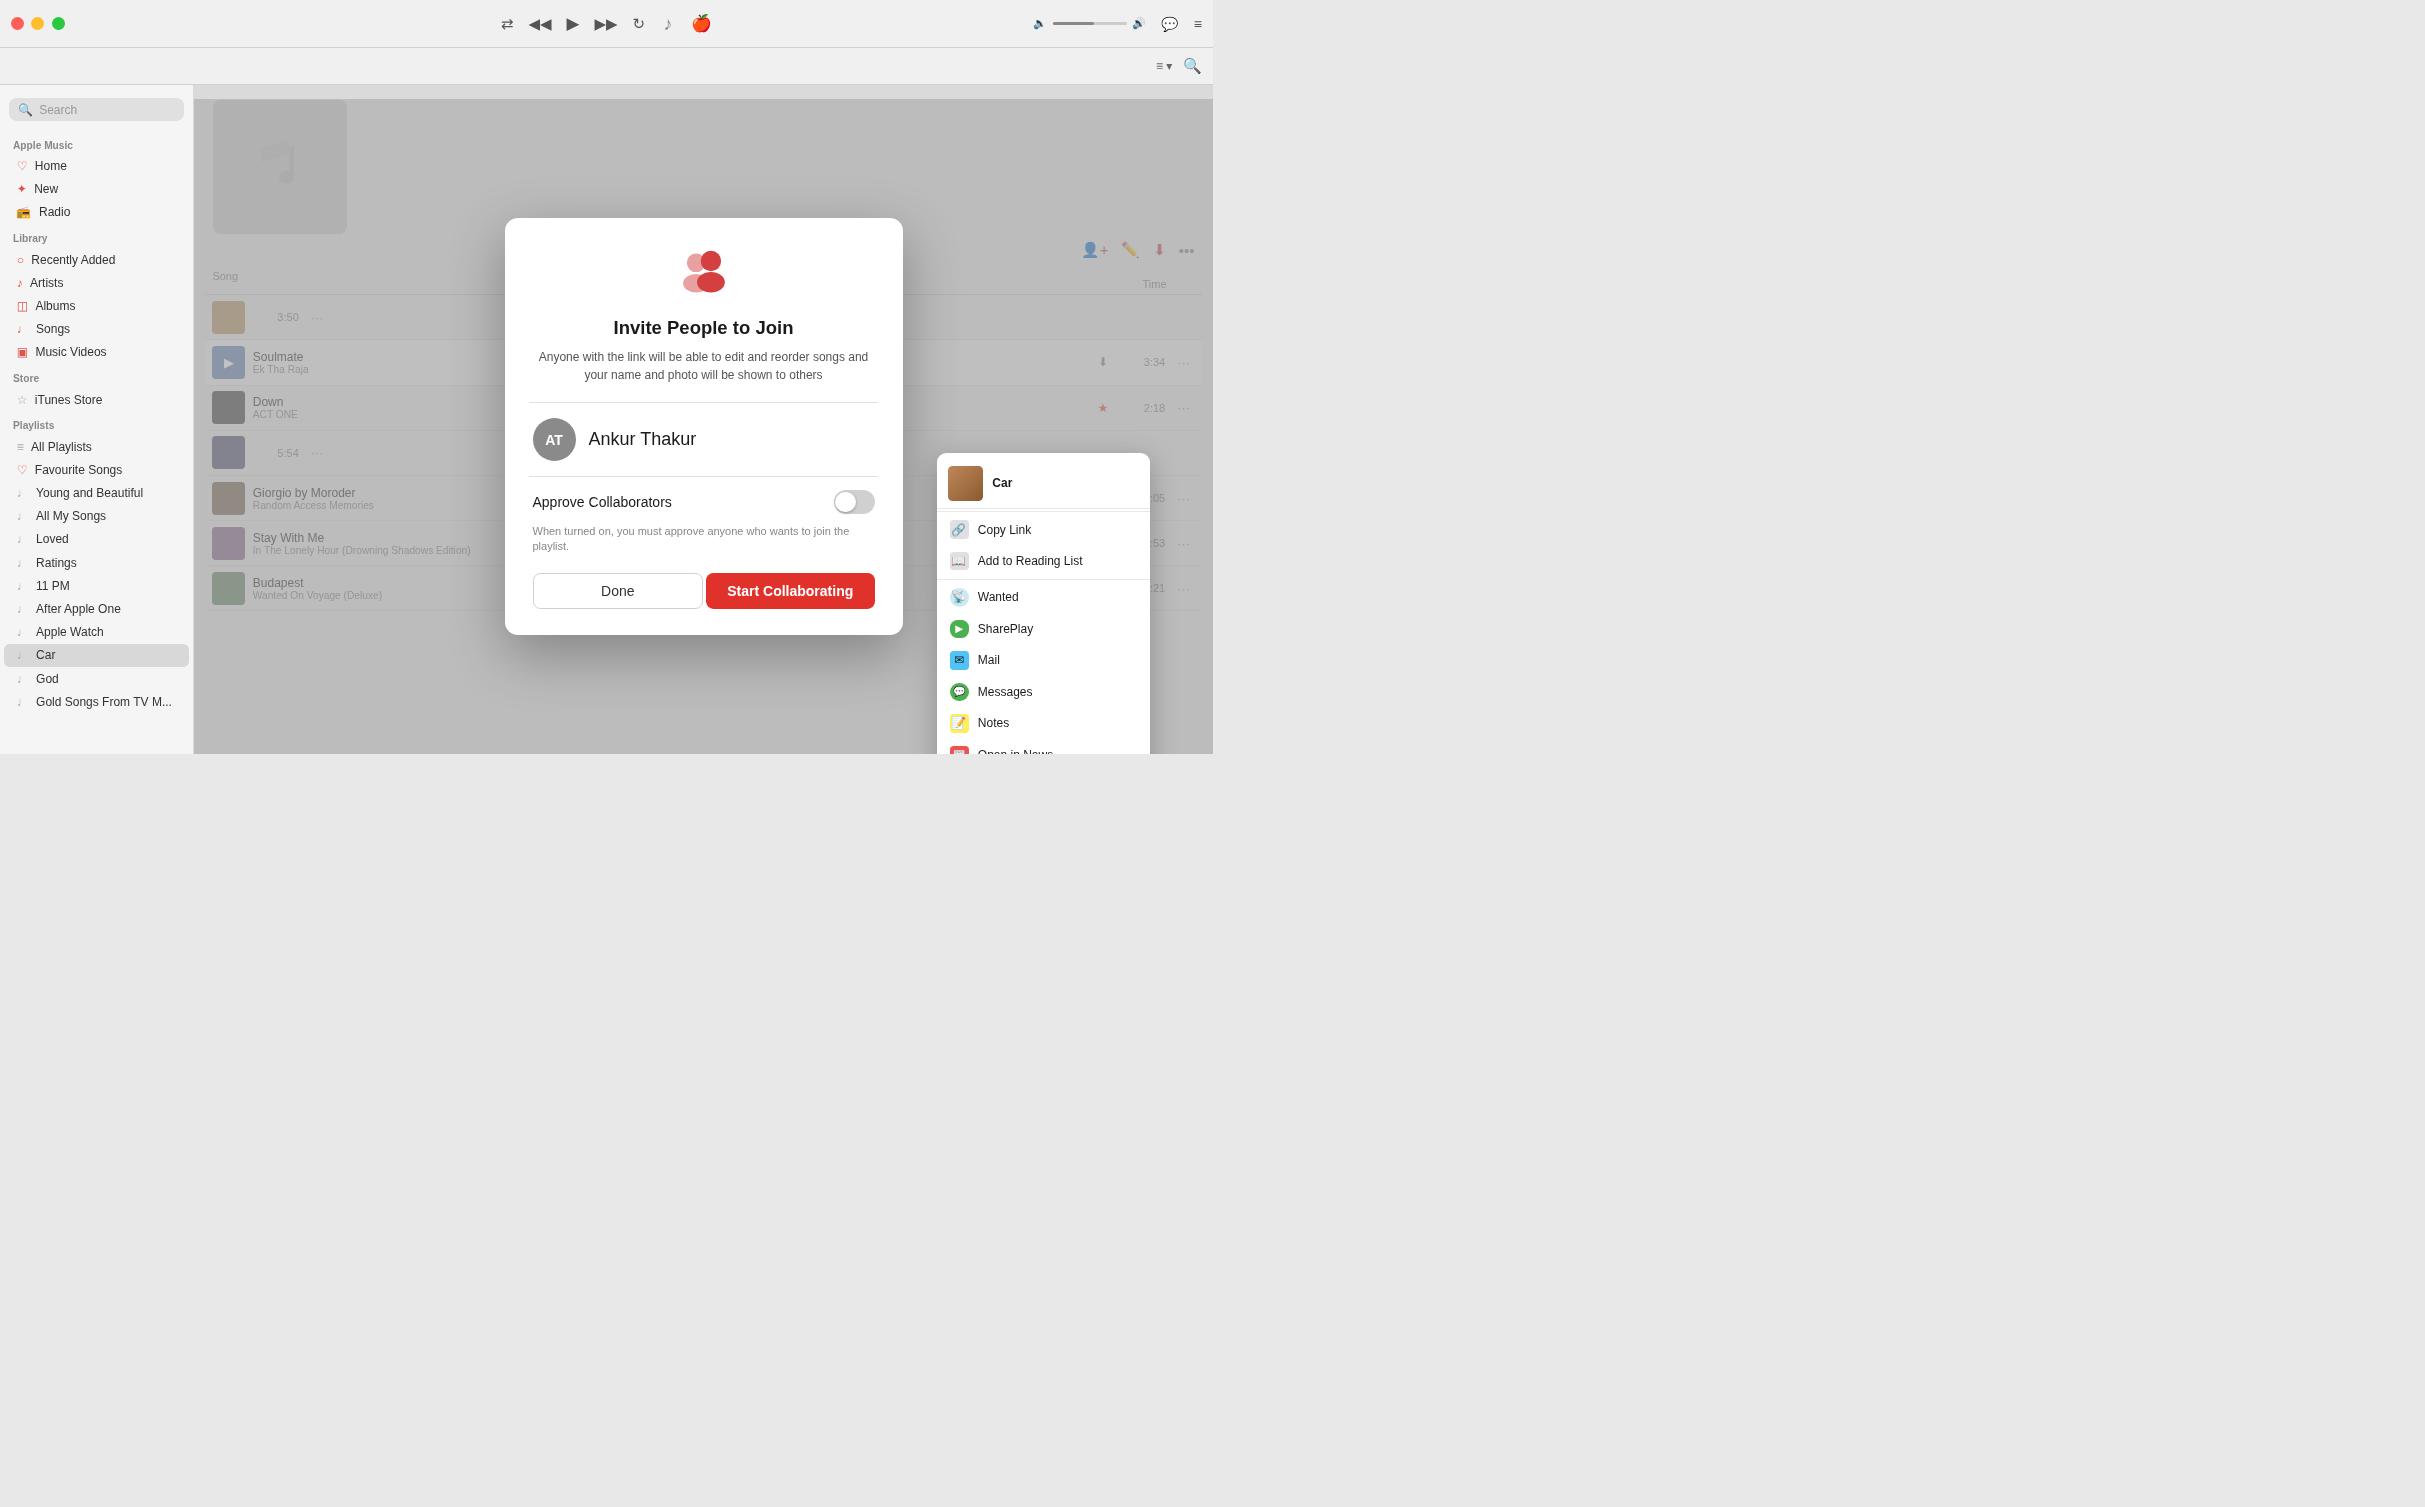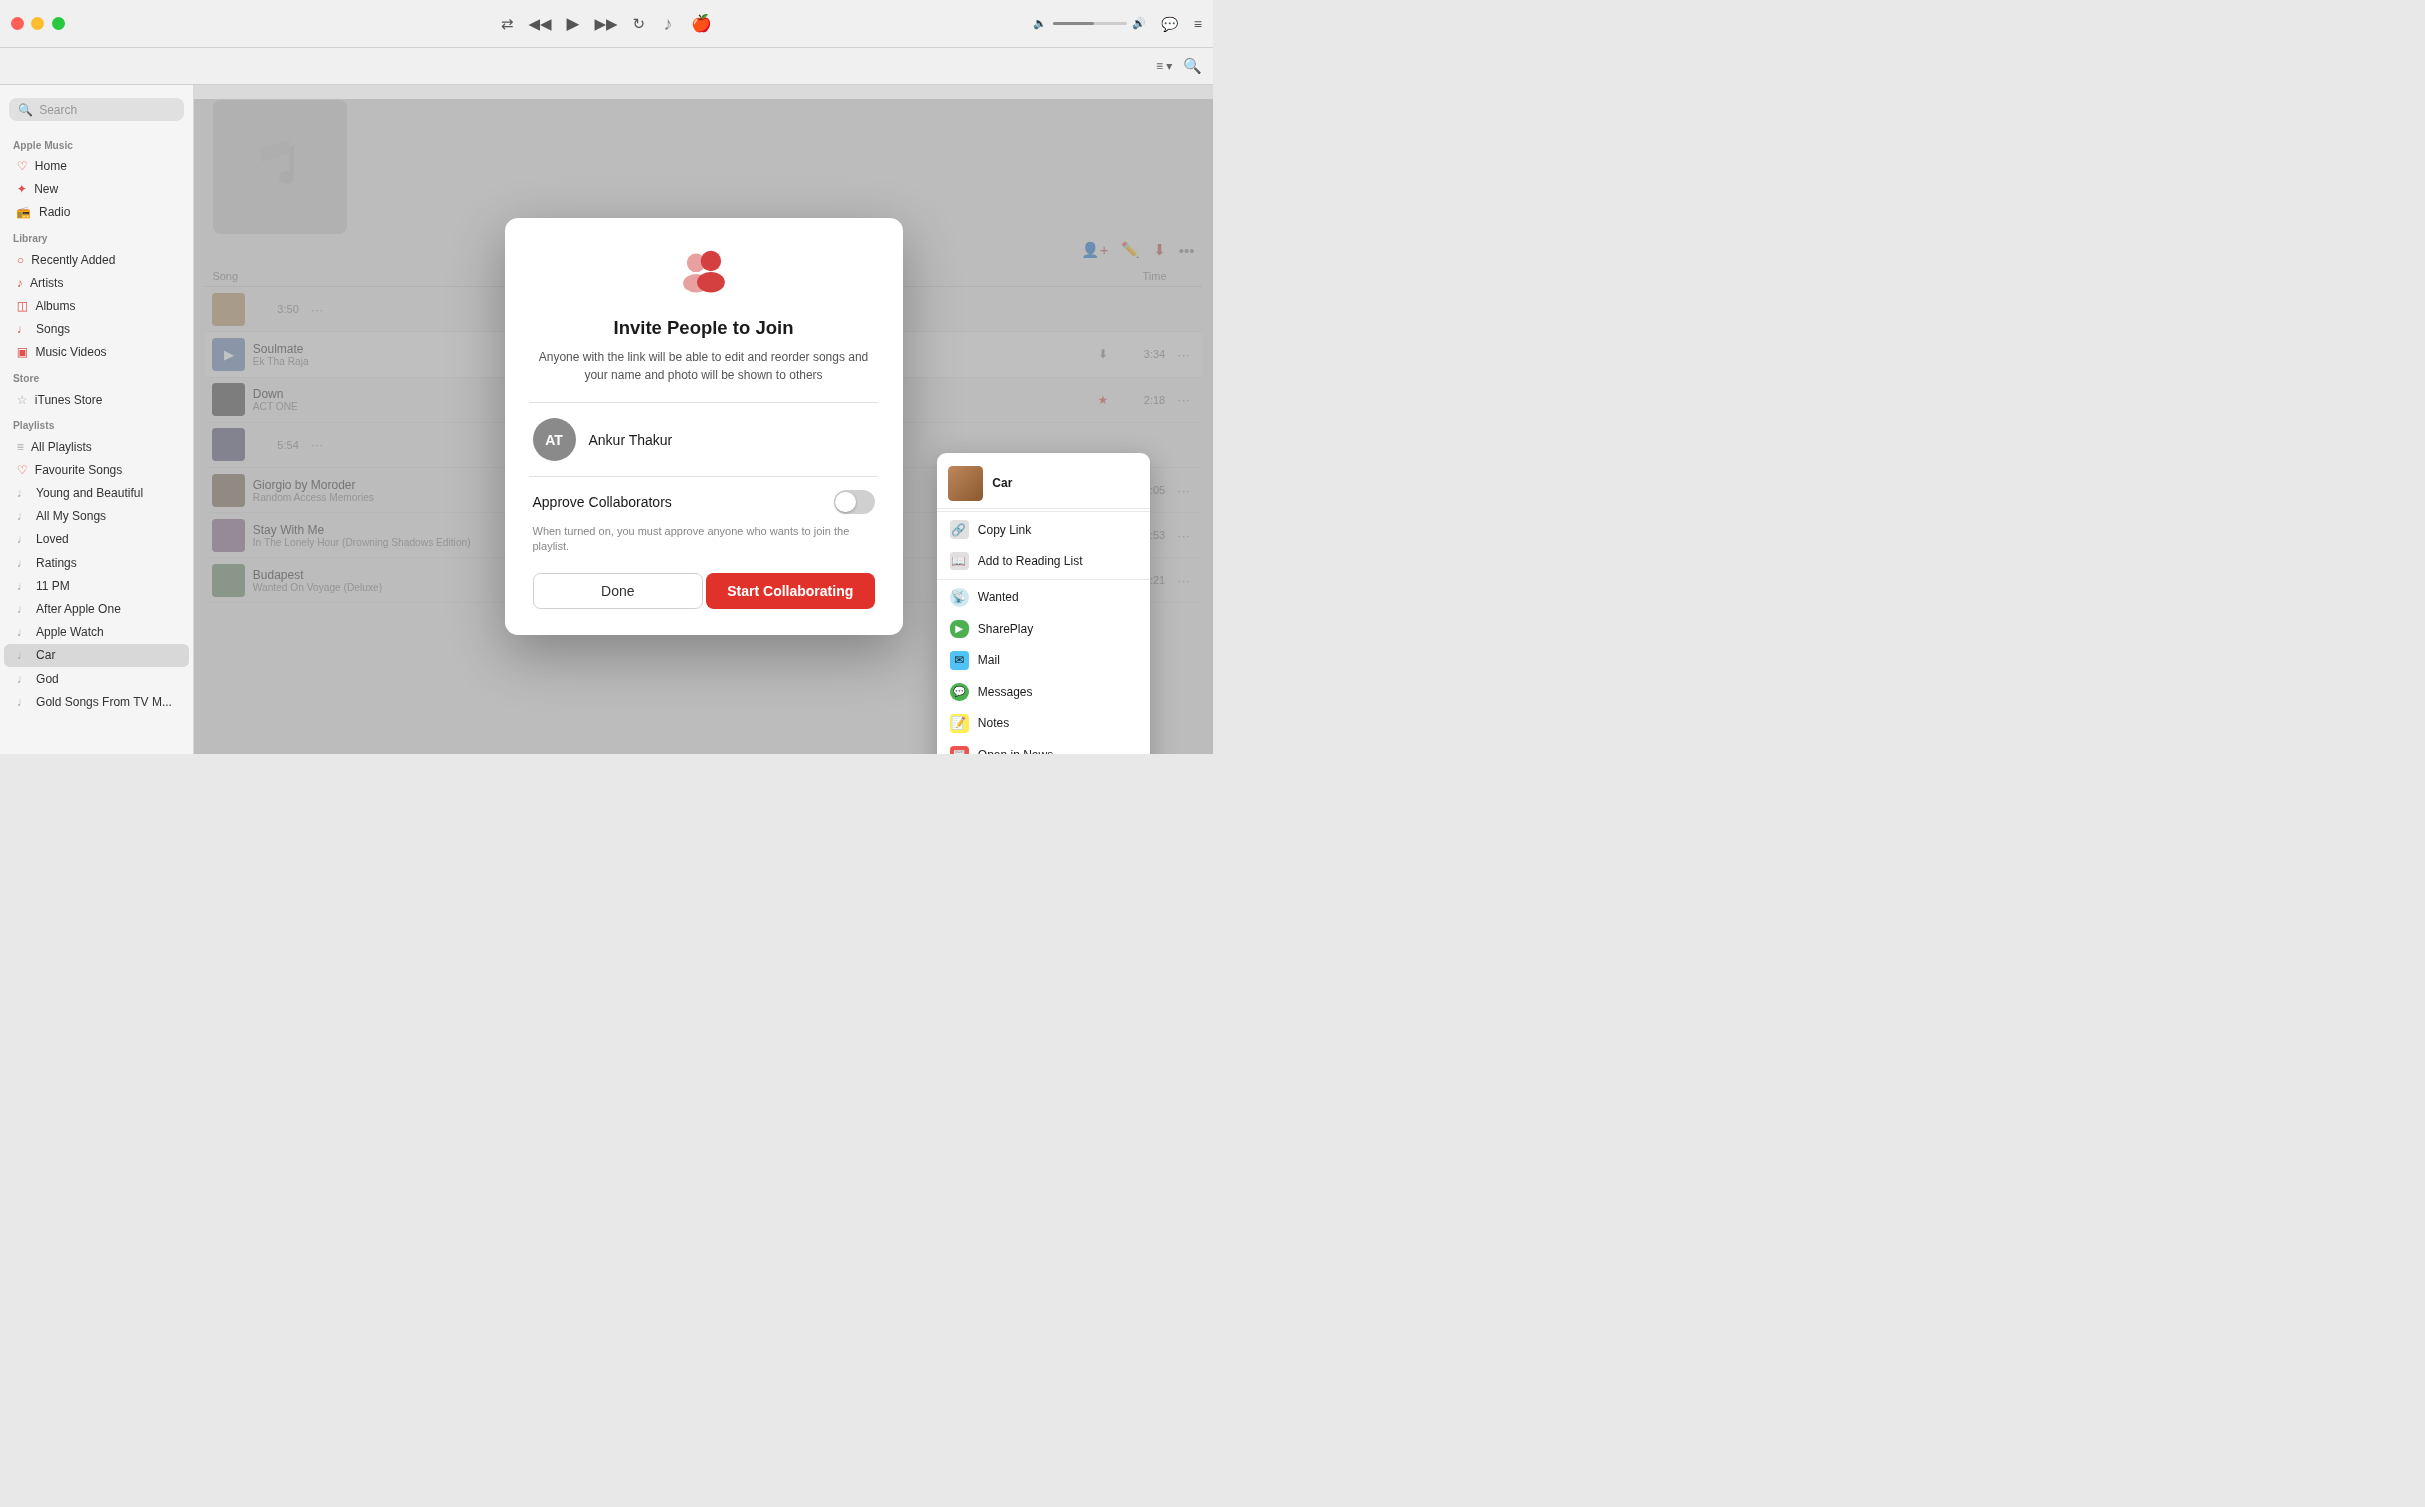--- a/index.html
+++ b/index.html
@@ -132,21 +132,21 @@
     .song-table { flex: 1; overflow-y: auto; padding: 0 11px; }
     .table-header {
       display: flex;
       padding: 3.7px 7.4px;
       border-bottom: 0.9px solid #d0d0d0;
       font-size: 11px;
       color: #888;
       font-weight: 500;
     }
     .col-song { flex: 1; }
-    .col-time { width: 56px; text-align: right; }
+    .col-time { width: 56px; text-align: right; margin-top: 8px; }
     .col-more { width: 28px; }
 
     .song-row {
       display: flex;
       align-items: center;
       padding: 5.6px 7.4px;
       border-bottom: 0.9px solid #e0e0e0;
       cursor: pointer;
       gap: 7.4px;
     }
@@ -181,21 +181,21 @@
       box-shadow: 0 18.5px 56px rgba(0,0,0,0.3);
       position: relative;
       z-index: 101;
     }
     .modal-icon-area { text-align: center; margin-bottom: 15px; }
     .modal-title { font-size: 18.5px; font-weight: 700; text-align: center; color: #1a1a1a; margin-bottom: 9.3px; }
     .modal-description { font-size: 12px; color: #555; text-align: center; line-height: 1.5; margin-bottom: 18.5px; }
     .modal-divider { height: 0.9px; background: #e0e0e0; margin: 0 -3.7px 15px; }
     .modal-user-row { display: flex; align-items: center; gap: 13px; margin-bottom: 15px; }
     .user-avatar { width: 43px; height: 43px; border-radius: 50%; background: #8a8a8a; display: flex; align-items: center; justify-content: center; color: white; font-size: 14px; font-weight: 600; flex-shrink: 0; }
-    .user-name { font-size: 14px; color: #1a1a1a; font-weight: 500; }
+    .user-name { font-size: 18px; color: #1a1a1a; font-weight: 500; }
     .modal-divider2 { height: 0.9px; background: #e0e0e0; margin: 0 -3.7px 13px; }
     .approve-row { display: flex; align-items: center; justify-content: space-between; margin-bottom: 9.3px; }
     .approve-label { font-size: 14px; color: #1a1a1a; font-weight: 500; }
     .toggle-switch { width: 41px; height: 24px; background: #d0d0d0; border-radius: 12px; position: relative; cursor: pointer; }
     .toggle-knob { width: 20.4px; height: 20.4px; background: white; border-radius: 50%; position: absolute; top: 1.9px; left: 1.9px; box-shadow: 0 0.9px 2.8px rgba(0,0,0,0.3); transition: left 0.2s; }
     .approve-description { font-size: 11px; color: #888; line-height: 1.4; margin-bottom: 18.5px; }
     .modal-buttons { display: flex; gap: 3px; }
     .btn-done { flex: 1; padding: 9.3px; border: 0.9px solid #d0d0d0; border-radius: 7.4px; background: white; font-size: 14px; color: #333; cursor: pointer; font-weight: 500; }
     .btn-start-collab { flex: 1; padding: 9.3px; border: none; border-radius: 7.4px; background: #e0312a; font-size: 14px; color: white; cursor: pointer; font-weight: 600; }
 

